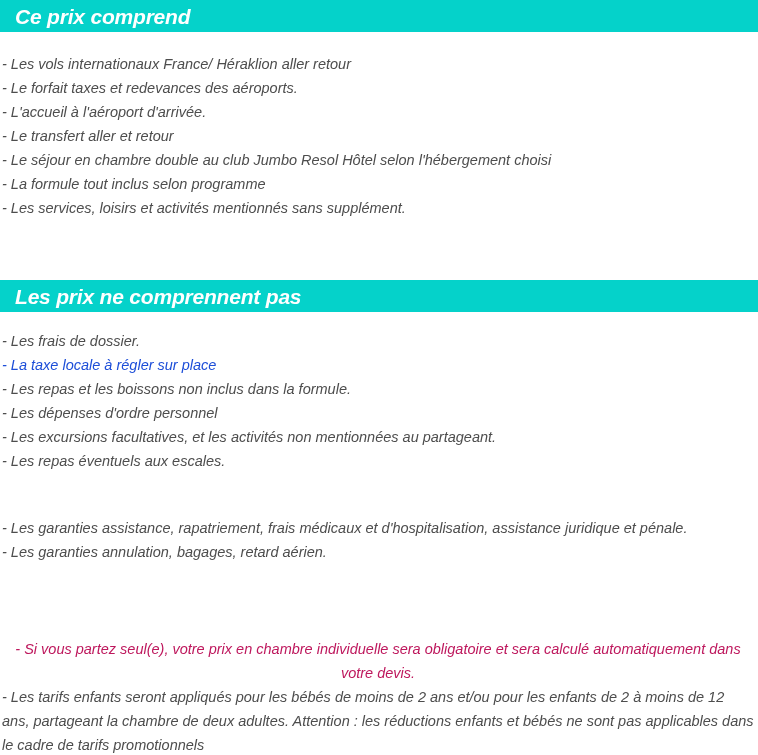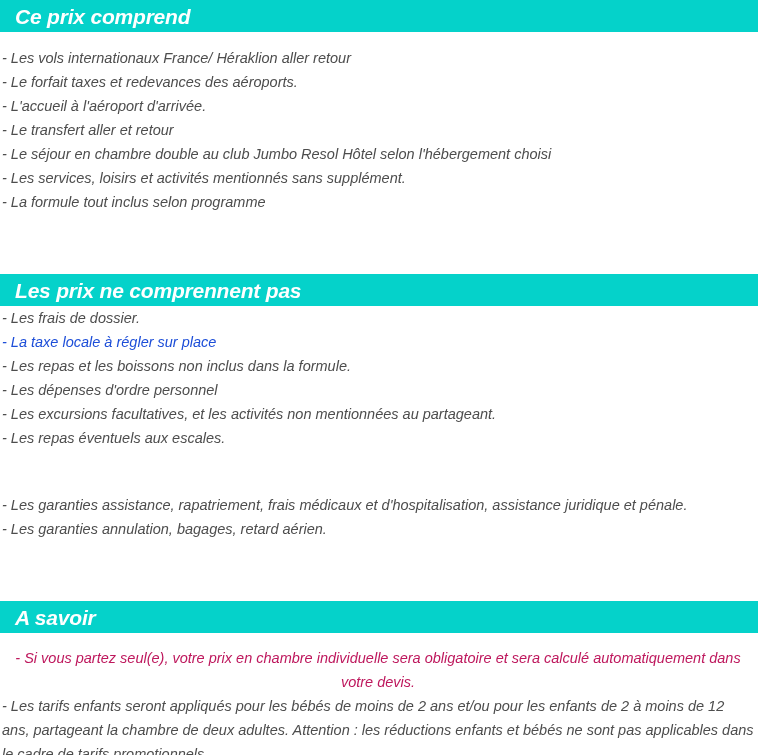--- a/index.html
+++ b/index.html
@@ -53,22 +53,22 @@
   }
   .bullet-list li {
     color: #4d4d4d;
     font-style: italic;
     font-size: 14.5px;
     line-height: 24px;
     white-space: nowrap;
   }
 
   
-  .section-1 .section-body { padding-top: 14px; }
-  .section-2 .section-body { }
+  .section-1 .section-body { padding-top: 20px; }
+  .section-2 .section-body { padding-top: 17px; }
   .section-3 .section-body { padding-top: 13px; }
 
   
   .gap-after-1 { height: 60px; }
   .gap-after-2 { height: 60px; }
 
   
   .para-list {
     list-style: none;
     margin: 0;
@@ -92,22 +92,22 @@
     <div class="section-header" style="background: rgb(5, 210, 202);">
       <span class="section-title" style="color: rgb(255, 255, 255);">Ce prix comprend</span>
     </div>
     <div class="section-body">
       <ul class="bullet-list">
         <li style="color: rgb(77, 77, 77);">- Les vols internationaux France/ Héraklion aller retour</li>
         <li style="color: rgb(77, 77, 77);">- Le forfait taxes et redevances des aéroports.</li>
         <li style="color: rgb(77, 77, 77);">- L'accueil à l'aéroport d'arrivée.</li>
         <li style="color: rgb(77, 77, 77);">- Le transfert aller et retour</li>
         <li style="color: rgb(77, 77, 77);">- Le séjour en chambre double au club Jumbo Resol Hôtel selon l'hébergement choisi</li>
+        <li style="color: rgb(77, 77, 77);">- La formule tout inclus selon programme</li>
         <li style="color: rgb(77, 77, 77);">- Les services, loisirs et activités mentionnés sans supplément.</li>
-        <li style="color: rgb(77, 77, 77);">- La formule tout inclus selon programme</li>
       </ul>
     </div>
   </section>
 
   <div class="gap-after-1"></div>
 
   <section class="section section-2">
     <div class="section-header" style="background: rgb(5, 210, 202); align-items: center;">
       <span class="section-title" style="color: rgb(255, 255, 255);">Les prix ne comprennent pas</span>
     </div>
@@ -121,23 +121,20 @@
         <li style="color: rgb(77, 77, 77);">- Les repas éventuels aux escales.</li>
         <li style="color: rgb(77, 77, 77); margin-top: 43px;">- Les garanties assistance, rapatriement, frais médicaux et d'hospitalisation, assistance juridique et pénale.</li>
         <li style="color: rgb(77, 77, 77);">- Les garanties annulation, bagages, retard aérien.</li>
       </ul>
     </div>
   </section>
 
   <div class="gap-after-2"></div>
 
   <section class="section section-3">
-    <div class="section-header" style="background: rgb(5, 210, 202);">
-      <span class="section-title" style="color: rgb(255, 255, 255);">A savoir</span>
-    </div>
     <div class="section-body">
       <ul class="para-list">
         <li style="color: #be185d; text-align: center;">- Si vous partez seul(e), votre prix en chambre individuelle sera obligatoire et sera calculé automatiquement dans votre devis.</li>
         <li style="color: rgb(77, 77, 77);">- Les tarifs enfants seront appliqués pour les bébés de moins de 2 ans et/ou pour les enfants de 2 à moins de 12 ans, partageant la chambre de deux adultes. Attention : les réductions enfants et bébés ne sont pas applicables dans le cadre de tarifs promotionnels</li>
       </ul>
     </div>
   </section>
 
 </div>
 

